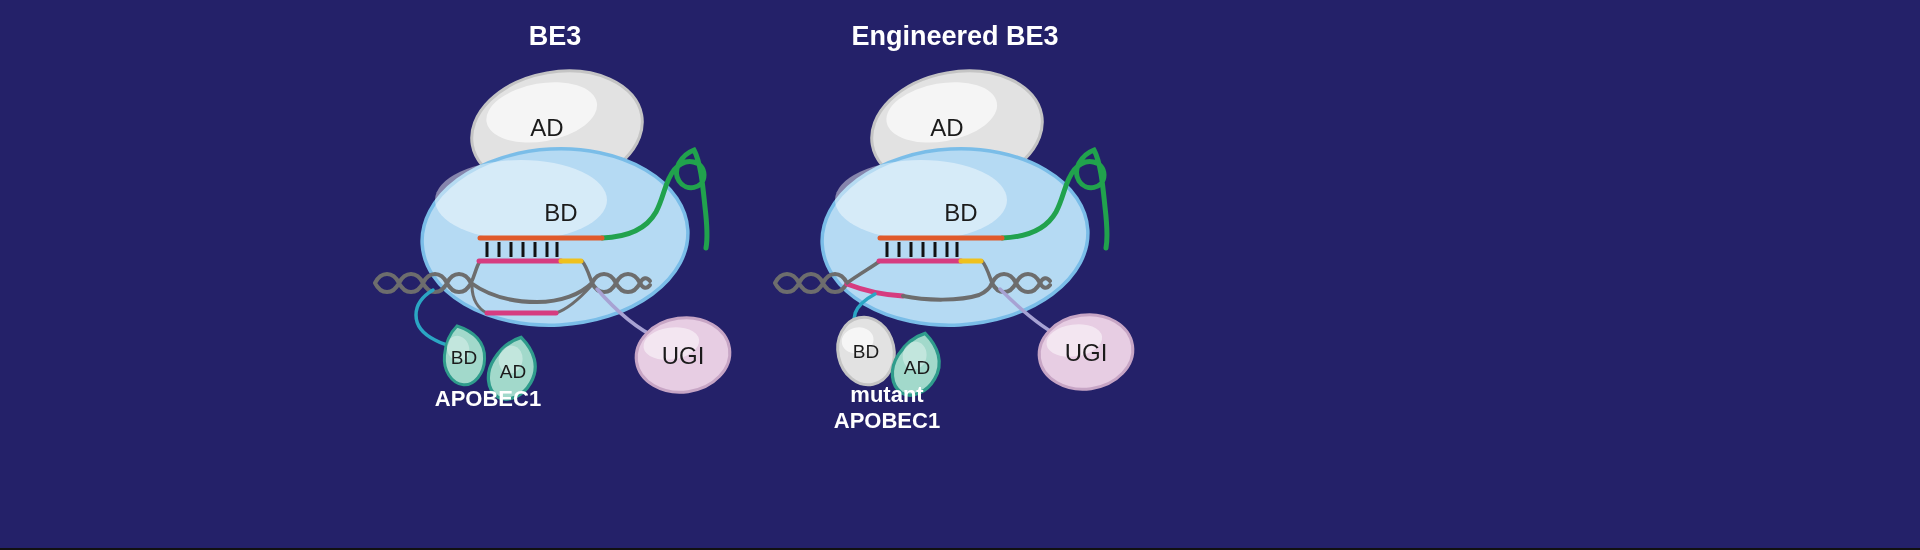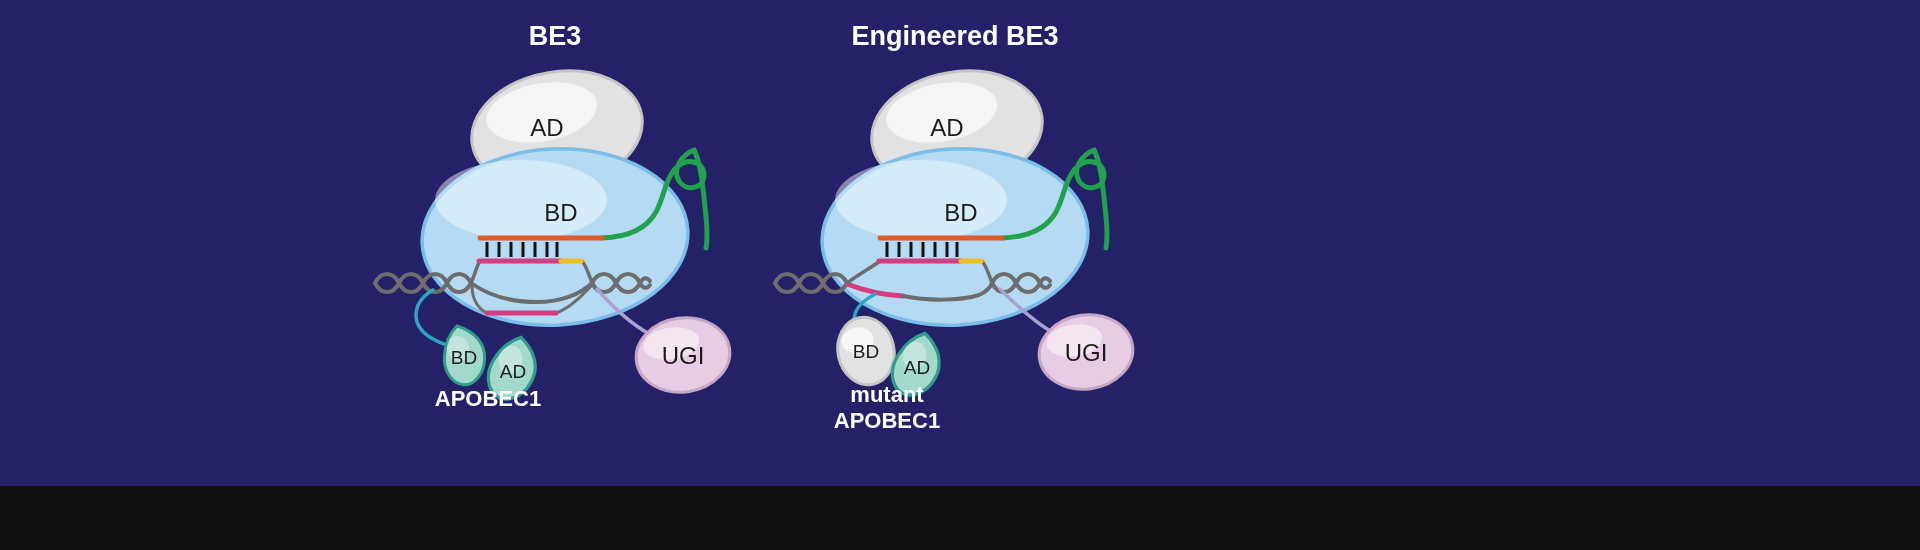--- a/index.html
+++ b/index.html
@@ -1,16 +1,16 @@
 <!DOCTYPE html>
 <html><head>
 <meta charset="utf-8">
 <style>
   html,body{margin:0;padding:0;background:#111;}
-  .stage{width:1920px;height:486px;overflow:hidden;position:relative;}
+  .stage{width:1920px;height:548px;overflow:hidden;position:relative;}
   svg{display:block;}
   text{font-family:"Liberation Sans", sans-serif;}
   .title{font-size:27px;font-weight:bold;text-anchor:middle;}
   .domain-label{font-size:24px;text-anchor:middle;}
   .leaf-label{font-size:19px;text-anchor:middle;}
   .name-label{font-size:22px;font-weight:bold;text-anchor:middle;}
 </style>
 </head>
 <body>
 

